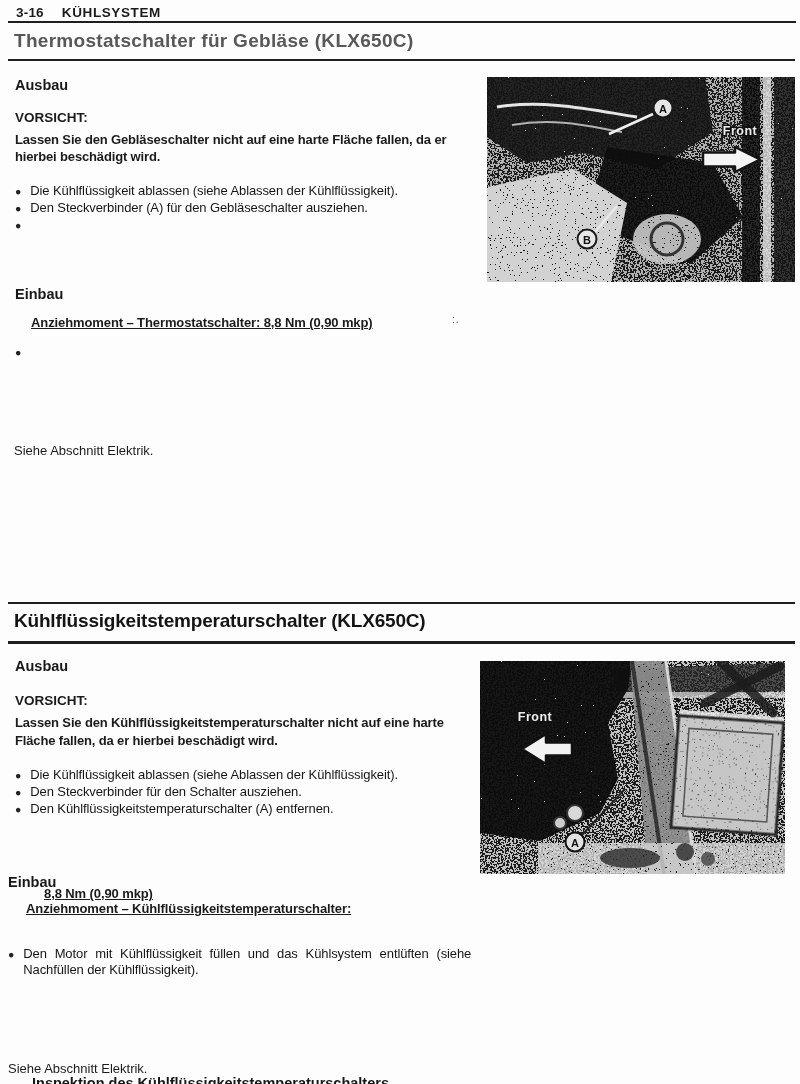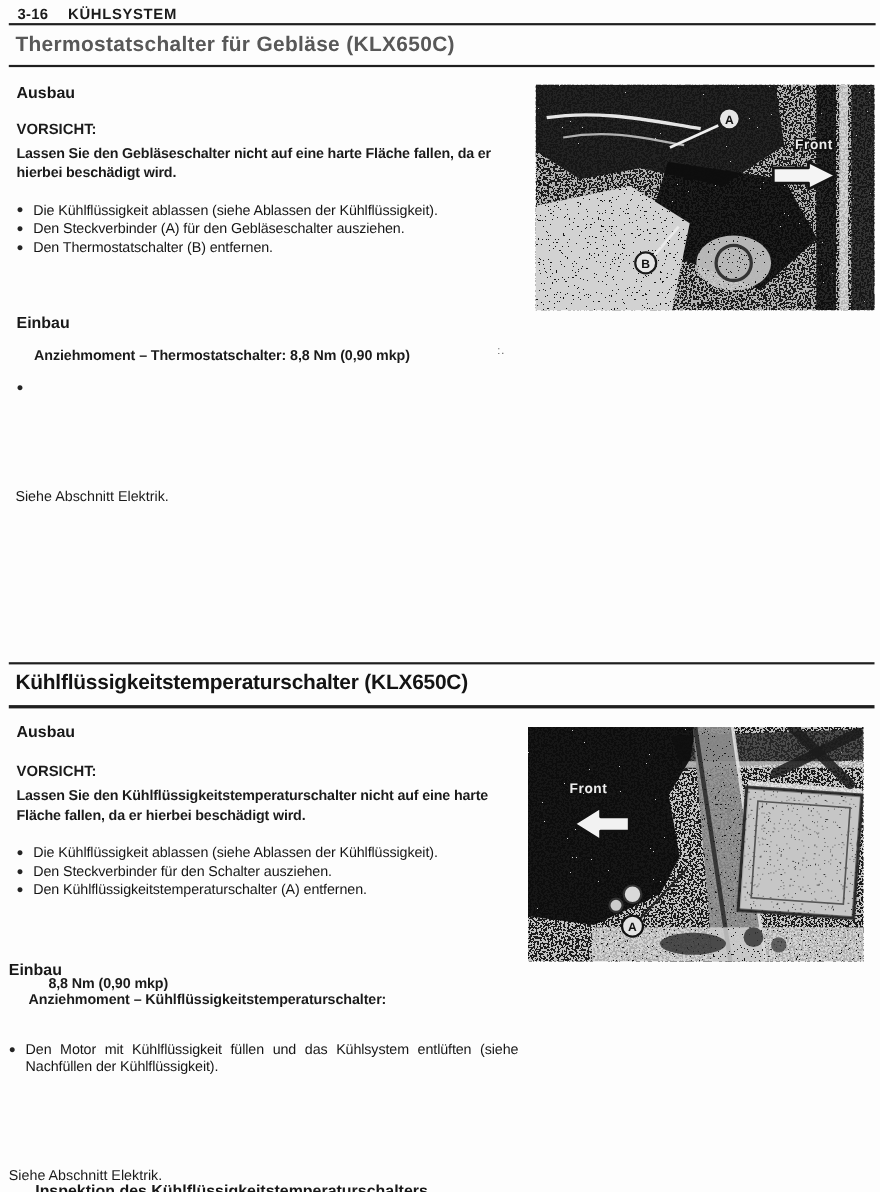--- a/index.html
+++ b/index.html
@@ -13,21 +13,21 @@
   .pagehead .num{margin-right:18px;letter-spacing:.2px;}
   .sec-title{font-size:19px;font-weight:bold;letter-spacing:-.2px;white-space:nowrap;}
   .fuzzy{color:#585858;filter:blur(.4px);letter-spacing:.3px;}
   .crisp{color:#141414;}
   .h-sub{font-size:14.5px;font-weight:bold;color:#181818;white-space:nowrap;}
   .caution-label{font-size:13.5px;font-weight:bold;white-space:nowrap;}
   .caution-text{font-size:13px;font-weight:bold;line-height:16.5px;letter-spacing:-.15px;}
   .cl2{line-height:18px;}
   .step{display:flex;gap:9px;font-size:13px;line-height:16px;color:#161616;letter-spacing:-.1px;}
   .step .dot{font-size:10.5px;line-height:16px;color:#242424;flex:0 0 auto;}
-  .torque{font-size:13px;font-weight:bold;letter-spacing:-.1px;white-space:nowrap;}
+  .torque{font-size:13px;font-weight:bold;letter-spacing:-.1px;white-space:nowrap;text-decoration:underline;}
   .note{font-size:13px;color:#1c1c1c;white-space:nowrap;}
   .justify{text-align:justify;}
   .artifact{font-size:10px;color:#555;letter-spacing:1px;}
   figure{margin:0;padding:0;position:absolute;}
   svg text.callout{font-family:"Liberation Sans",sans-serif;font-size:11px;font-weight:bold;fill:#101010;}
   svg text.frontlbl{font-family:"Liberation Sans",sans-serif;font-size:12.5px;font-weight:bold;
     fill:#ededed;stroke:#101010;stroke-width:3px;paint-order:stroke;letter-spacing:.5px;}
 </style>
 </head>
 <body>
@@ -92,21 +92,20 @@
   <div class="abs step" style="left:15px;top:183px;width:470px;">
     <span class="dot">●</span>
     <span>Die Kühlflüssigkeit ablassen (siehe Ablassen der Kühlflüssigkeit).</span>
   </div>
   <div class="abs step" style="left:15px;top:200px;width:470px;">
     <span class="dot">●</span>
     <span>Den Steckverbinder (A) für den Gebläseschalter ausziehen.</span>
   </div>
   <div class="abs step" style="left:15px;top:217px;width:470px;">
     <span class="dot">●</span>
-    <span>Den Thermostatschalter (B) entfernen.</span>
   </div>
 
   <div class="abs h-sub" style="left:15px;top:286px;">Einbau</div>
   <div class="abs torque" style="left:31px;top:315px;">Anziehmoment – Thermostatschalter: 8,8 Nm (0,90 mkp)</div>
   <div class="abs artifact" style="left:452px;top:314px;">:.</div>
 
   <div class="abs step" style="left:15px;top:344px;width:470px;">
     <span class="dot">●</span>
   </div>
 

